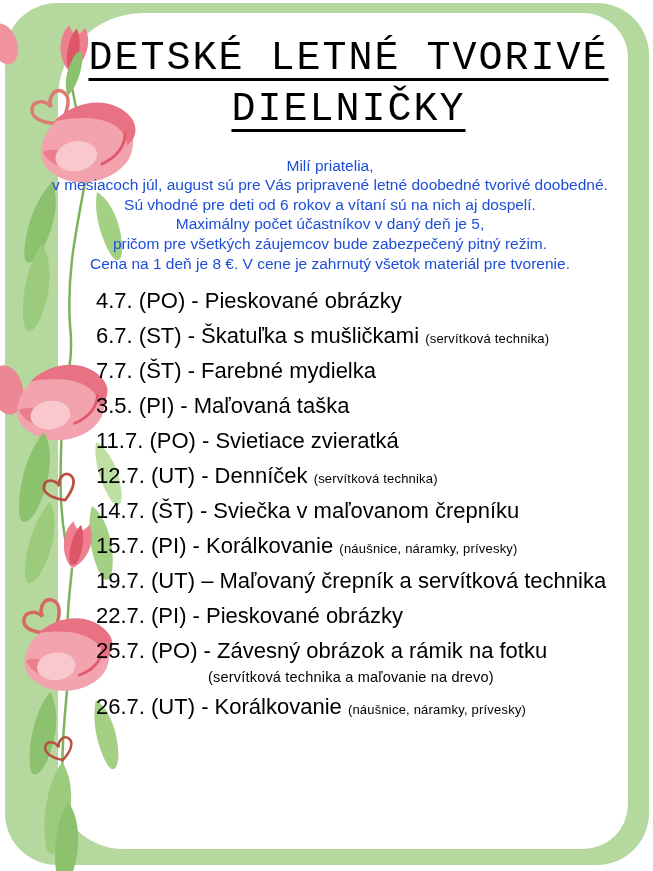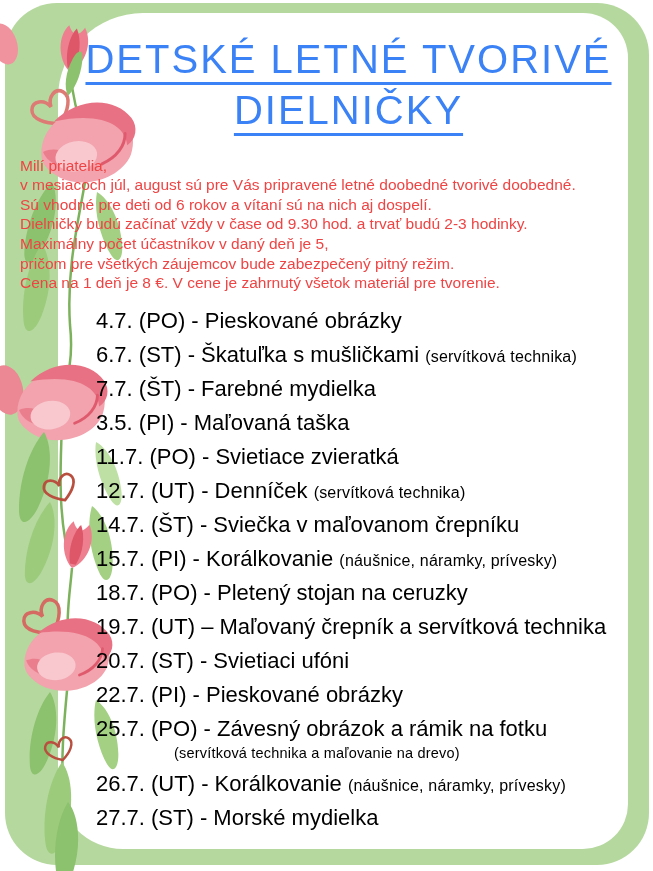--- a/index.html
+++ b/index.html
@@ -13,38 +13,38 @@
     background:#b5d89e;border-radius:52px;
   }
   .inner{
     position:absolute;left:58px;top:13px;right:25px;bottom:22px;
     background:#ffffff;border-radius:85px 45px 45px 65px;
   }
   .florals{position:absolute;left:0;top:0;pointer-events:none;z-index:2;}
   .content{position:absolute;left:72px;top:34px;right:28px;bottom:8px;z-index:3;}
   .title{
     text-align:center;font-size:40px;letter-spacing:2px;line-height:1.27;
-    font-weight:400;color:#3b82f6;
+    font-weight:400;color:#000000;font-family:Liberation Mono, monospace;
   }
   .title .tl{
     text-decoration:underline;
     text-decoration-thickness:2.5px;
     text-underline-offset:9px;
   }
   .intro{
     margin:20px 0 0 -52px;width:620px;
-    text-align:left;font-size:15.5px;line-height:19.6px;color:#ef4444;
+    text-align:center;font-size:15.5px;line-height:19.6px;color:#1d4ed8;
   }
   .schedule{
     list-style:none;margin:16px 0 0 0;padding:0 0 0 24px;
     font-size:22px;color:#000000;
   }
   .schedule li{margin-bottom:7.5px;line-height:24.5px;}
-  .nt{font-size:16px;letter-spacing:0.2px;}
-  .nb{font-size:14.5px;line-height:21px;margin-left:78px;letter-spacing:0.2px;}
+  .nt{font-size:13px;letter-spacing:0.2px;}
+  .nb{font-size:14.5px;line-height:21px;margin-left:112px;letter-spacing:0.2px;}
 </style>
 </head>
 <body>
 
 <div class="frame"></div>
 <div class="inner"></div>
 
 <svg class="florals" width="190" height="871" viewBox="0 0 190 871">
   <defs>
     <path id="heart" d="M0,8 C-2,-2 -13,-7 -18,1 C-23,9 -13,20 0,27 C13,20 23,9 18,1 C13,-7 2,-2 0,8 Z" fill="none" stroke-width="3.5"></path>
@@ -100,36 +100,32 @@
 <div class="content">
   <h1 class="title" style="margin:0;font-weight:400;">
     <div><span class="tl">DETSKÉ LETNÉ TVORIVÉ</span></div>
     <div><span class="tl">DIELNIČKY</span></div>
   </h1>
 
   <div class="intro">
     <div>Milí priatelia,</div>
     <div>v mesiacoch júl, august sú pre Vás pripravené letné doobedné tvorivé doobedné.</div>
     <div>Sú vhodné pre deti od 6 rokov a vítaní sú na nich aj dospelí.</div>
-    <div>Dielničky budú začínať vždy v čase od 9.30 hod. a trvať budú 2-3 hodinky.</div>
     <div>Maximálny počet účastníkov v daný deň je 5,</div>
     <div>pričom pre všetkých záujemcov bude zabezpečený pitný režim.</div>
     <div>Cena na 1 deň je 8 €. V cene je zahrnutý všetok materiál pre tvorenie.</div>
   </div>
 
   <ul class="schedule">
     <li><span>4.7. (PO) - Pieskované obrázky</span> <span class="nt"></span><div class="nb"></div></li>
     <li><span>6.7. (ST) - Škatuľka s mušličkami</span> <span class="nt">(servítková technika)</span><div class="nb"></div></li>
     <li><span>7.7. (ŠT) - Farebné mydielka</span> <span class="nt"></span><div class="nb"></div></li>
     <li><span>3.5. (PI) - Maľovaná taška</span> <span class="nt"></span><div class="nb"></div></li>
     <li><span>11.7. (PO) - Svietiace zvieratká</span> <span class="nt"></span><div class="nb"></div></li>
     <li><span>12.7. (UT) - Denníček</span> <span class="nt">(servítková technika)</span><div class="nb"></div></li>
     <li><span>14.7. (ŠT) - Sviečka v maľovanom črepníku</span> <span class="nt"></span><div class="nb"></div></li>
     <li><span>15.7. (PI) - Korálkovanie</span> <span class="nt">(náušnice, náramky, prívesky)</span><div class="nb"></div></li>
-    <li><span>18.7. (PO) - Pletený stojan na ceruzky</span> <span class="nt"></span><div class="nb"></div></li>
     <li><span>19.7. (UT) – Maľovaný črepník a servítková technika</span> <span class="nt"></span><div class="nb"></div></li>
-    <li><span>20.7. (ST) - Svietiaci ufóni</span> <span class="nt"></span><div class="nb"></div></li>
     <li><span>22.7. (PI) - Pieskované obrázky</span> <span class="nt"></span><div class="nb"></div></li>
     <li><span>25.7. (PO) - Závesný obrázok a rámik na fotku</span> <span class="nt"></span><div class="nb">(servítková technika a maľovanie na drevo)</div></li>
     <li><span>26.7. (UT) - Korálkovanie</span> <span class="nt">(náušnice, náramky, prívesky)</span><div class="nb"></div></li>
-    <li><span>27.7. (ST) - Morské mydielka</span> <span class="nt"></span><div class="nb"></div></li>
   </ul>
 </div>
 
 </body></html>

